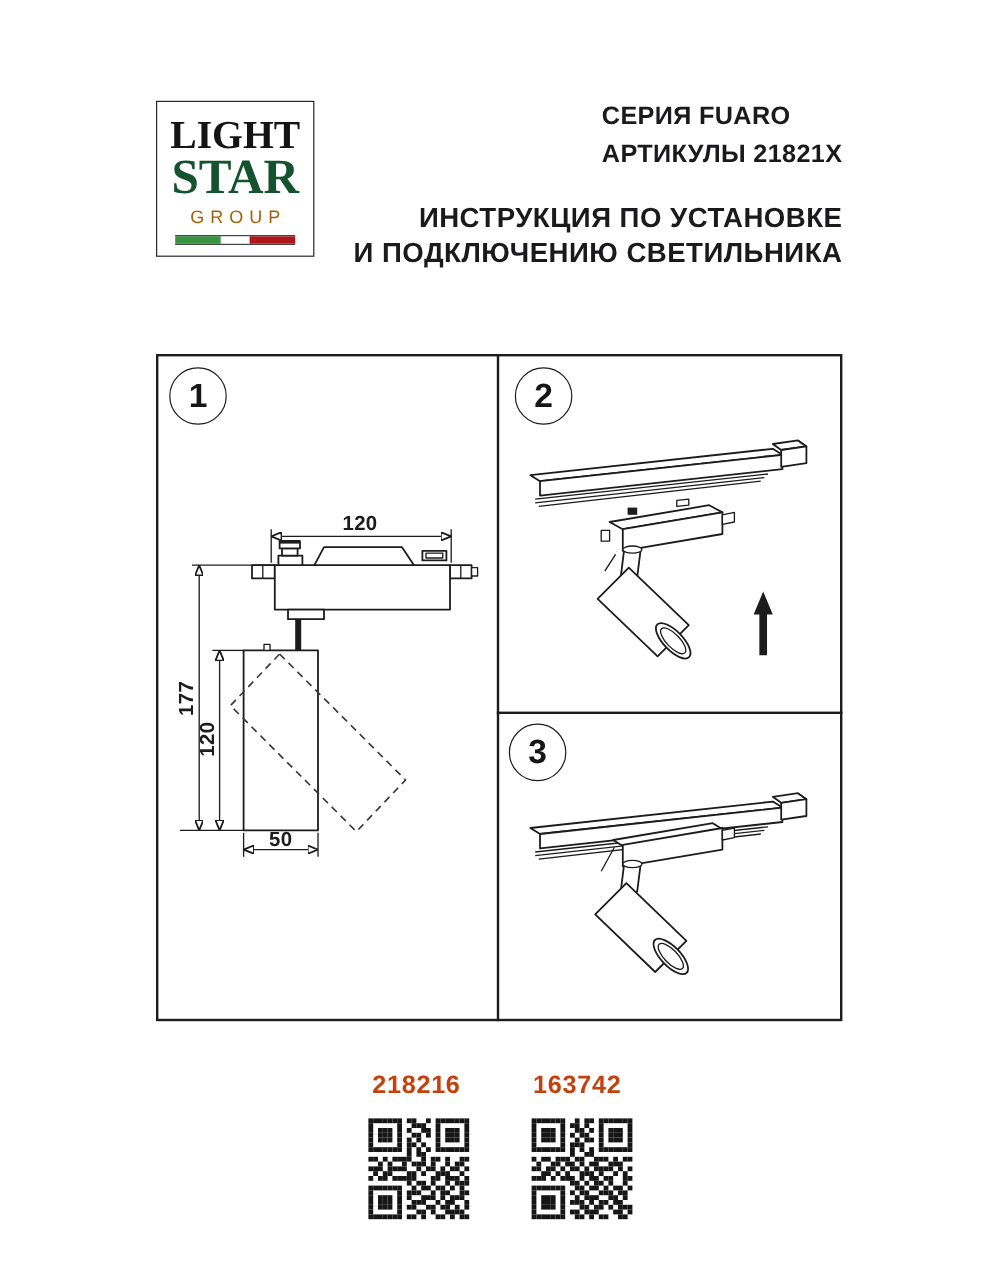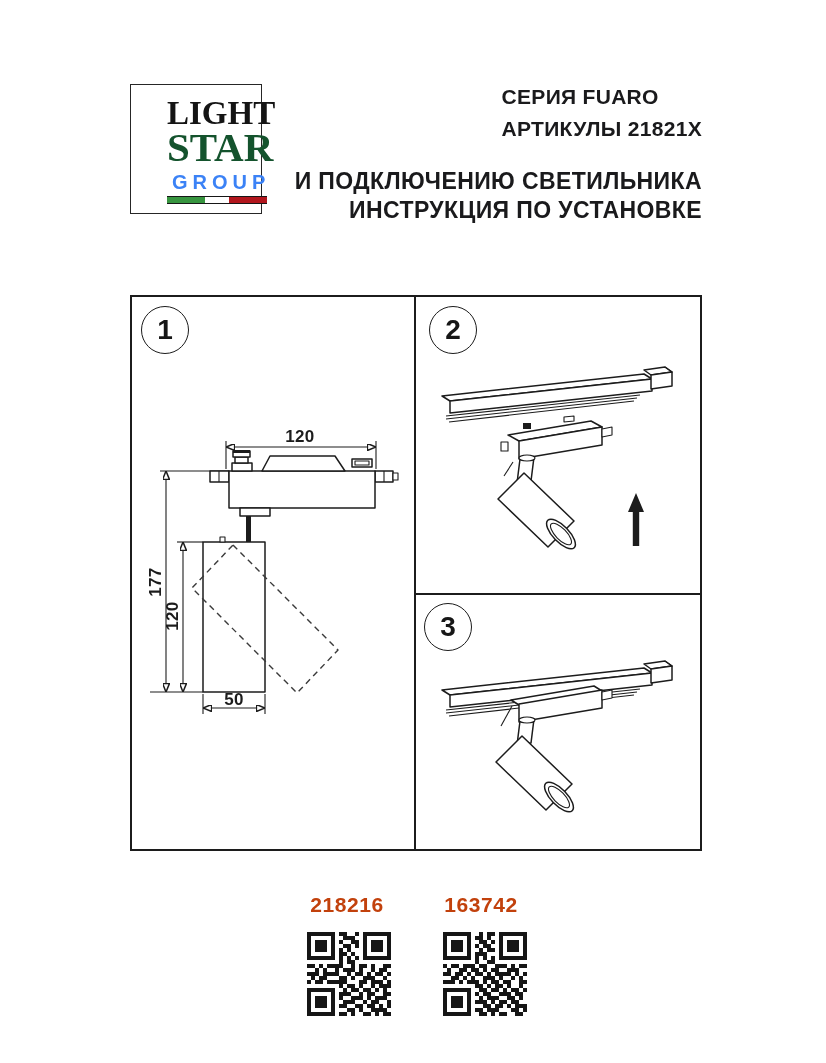--- a/index.html
+++ b/index.html
@@ -1,27 +1,27 @@
 <!DOCTYPE html>
 <html><head>
 <meta charset="utf-8">
 <style>
   html,body{margin:0;padding:0;background:#ffffff;}
   #page{position:relative;width:826px;height:1063px;background:#fff;
         font-family:"Liberation Sans",sans-serif;color:#1d1d1f;overflow:hidden;}
 
   
   .logo-box{position:absolute;left:130px;top:84px;width:132px;height:130px;
-            border:1.5px solid #262626;box-sizing:border-box;text-align:left;padding-left:36px;}
+            border:1.5px solid #262626;box-sizing:border-box;text-align:center;}
   .logo-light{font-family:"Liberation Serif",serif;font-weight:700;font-size:33px;
               line-height:32px;margin-top:12px;letter-spacing:0px;color:#141414;}
   .logo-star{font-family:Liberation Serif, serif;font-weight:700;font-size:41px;
              line-height:37px;letter-spacing:0px;color:#14532d;}
-  .logo-group{font-size:20px;line-height:16px;letter-spacing:5px;text-indent:5px;
-              color:#3b82f6;margin-top:8px;font-weight:700;}
+  .logo-group{font-size:15px;line-height:16px;letter-spacing:5px;text-indent:5px;
+              color:#a16207;margin-top:8px;font-weight:400;}
   .logo-flag{width:100px;height:8px;margin:6px auto 0;display:flex;
              border-top:1.2px solid #161616;border-bottom:1.2px solid #161616;box-sizing:border-box;}
   .logo-flag i{display:block;height:100%;}
   .logo-flag i:nth-child(1){width:38%;}
   .logo-flag i:nth-child(2){width:24%;}
   .logo-flag i:nth-child(3){width:38%;}
 
   
   .series-block{position:absolute;right:124px;top:81px;text-align:left;
                 font-weight:700;font-size:21px;line-height:32px;letter-spacing:0.3px;color:#1a1a1c;margin-left:47px;}
@@ -77,22 +77,22 @@
       <i style="background: rgb(255, 255, 255);"></i>
       <i style="background: rgb(178, 22, 29);"></i>
     </div>
   </div>
 
   <div class="series-block">
     <div>СЕРИЯ FUARO</div>
     <div>АРТИКУЛЫ 21821X</div>
   </div>
   <div class="instr-block">
+    <div>ИНСТРУКЦИЯ ПО УСТАНОВКЕ</div>
     <div>И ПОДКЛЮЧЕНИЮ СВЕТИЛЬНИКА</div>
-    <div>ИНСТРУКЦИЯ ПО УСТАНОВКЕ</div>
   </div>
 
   <div class="panel-box"></div>
   <div class="divider-v"></div>
   <div class="divider-h"></div>
 
   <div class="step-circle" style="left:141px;top:306px;">
     <span>1</span>
   </div>
   <div class="step-circle" style="left:429px;top:306px;">

